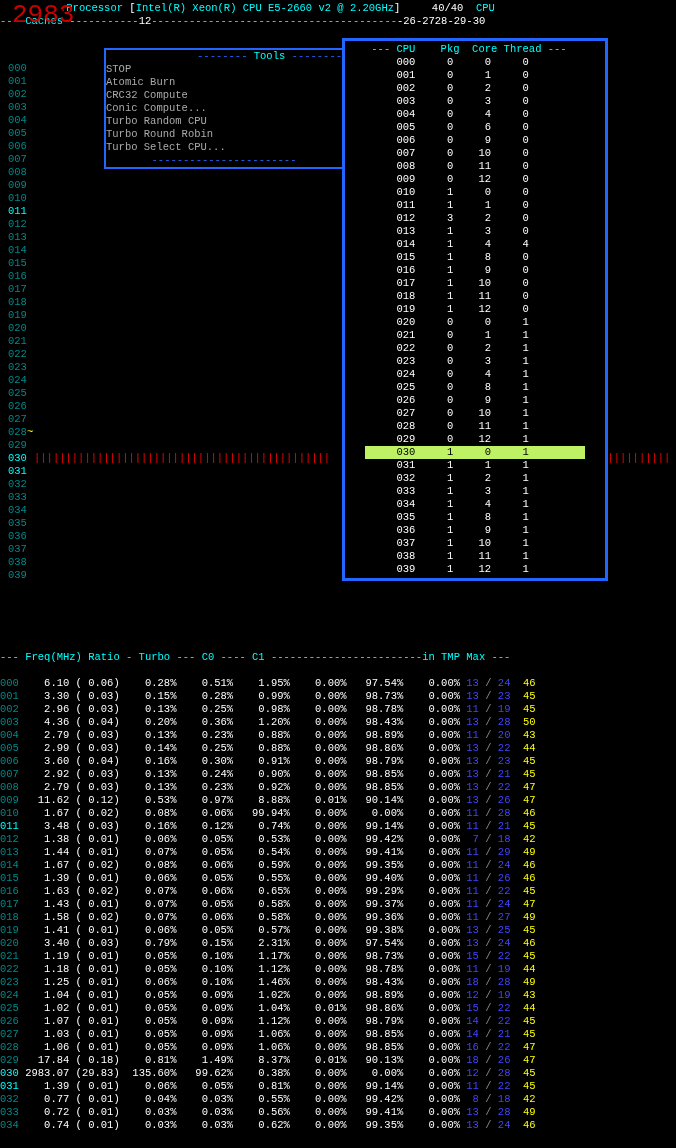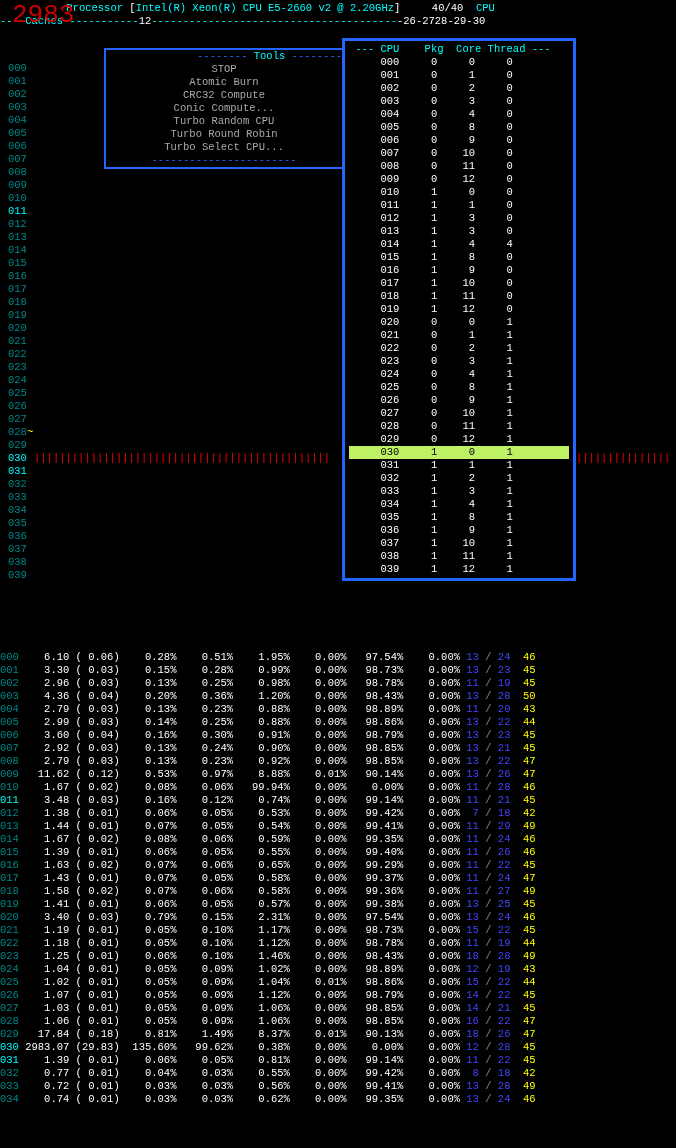--- a/index.html
+++ b/index.html
@@ -8,23 +8,23 @@
   .yellow{color:#ff0}
   .red{color:#f00}
   .blue{color:#44f}
   .dim{color:#888}
   .redbig{color:#c00;font-family:monospace;font-size:26px;line-height:11px;letter-spacing:0}
   .seg7{position:absolute;top:2px;left:4px;width:86px;height:30px;font-family:monospace}
   .hrow{white-space:pre}
   .panel{position:relative}
   .toolsbox{position:absolute;top:48px;left:104px;width:236px;border:2px solid #26f;background:#000;z-index:5}
   .toolsbox .title{color:#0ff;text-align:right}
-  .toolsbox .item{color:#aaa;text-align:center;cursor:pointer}
+  .toolsbox .item{color:#aaa;text-align:left;cursor:pointer}
   .toolsbox .dash{color:#26f}
-  .cputbl{position:absolute;top:38px;left:342px;width:220px;border:3px solid #26f;background:#000;z-index:4;padding:2px 4px}
+  .cputbl{position:absolute;top:38px;left:342px;width:220px;border:3px solid #26f;background:#000;z-index:4;padding:2px 20px}
   .cputbl .hdr{color:#0ff;white-space:pre}
   .cputbl .row{color:#fff;white-space:pre}
   .cputbl .hl{background:#bef264;color:#000}
   .idxcol{position:absolute;top:62px;left:8px}
   .idx{color:#088}
   .idx.hi{color:#0ff}
   .redband{position:absolute;top:452px;left:34px;right:4px;color:#f00;white-space:pre;z-index:2;letter-spacing:0}
   .freqtbl{margin-top:610px;white-space:pre}
   .freqtbl .fr{white-space:pre}
   .dashhdr{color:#0ff;white-space:pre}
@@ -60,28 +60,28 @@
 </div>
 
 <div class="cputbl">
   <div class="hdr"> --- CPU    Pkg  Core Thread ---</div>
   <div id="cpu-rows">
         <div class="row">     000     0     0     0</div>
         <div class="row">     001     0     1     0</div>
         <div class="row">     002     0     2     0</div>
         <div class="row">     003     0     3     0</div>
         <div class="row">     004     0     4     0</div>
-        <div class="row">     005     0     8     0</div>
+        <div class="row">     005     0     6     0</div>
         <div class="row">     006     0     9     0</div>
         <div class="row">     007     0    10     0</div>
         <div class="row">     008     0    11     0</div>
         <div class="row">     009     0    12     0</div>
         <div class="row">     010     1     0     0</div>
         <div class="row">     011     1     1     0</div>
-        <div class="row">     012     1     3     0</div>
+        <div class="row">     012     3     2     0</div>
         <div class="row">     013     1     3     0</div>
         <div class="row">     014     1     4     4</div>
         <div class="row">     015     1     8     0</div>
         <div class="row">     016     1     9     0</div>
         <div class="row">     017     1    10     0</div>
         <div class="row">     018     1    11     0</div>
         <div class="row">     019     1    12     0</div>
         <div class="row">     020     0     0     1</div>
         <div class="row">     021     0     1     1</div>
         <div class="row">     022     0     2     1</div>
@@ -146,15 +146,16 @@
       <div class="idx">037</div>
       <div class="idx">038</div>
       <div class="idx">039</div>
     </div>
 
 <div class="redband">|||||||||||||||||||||||||||||||||||||||||||||||                                     |||||||||||||||||</div>
 
 </div>
 
 <div class="freqtbl">
+<div class="dashhdr">--- Freq(MHz) Ratio - Turbo --- C0 ---- C1 ------------------------in TMP Max ---</div>
 <div id="freq-rows"><div class="fr"><span class="idx">000</span><span class="white">    6.10 ( 0.06)    0.28%    0.51%    1.95%</span><span class="white">    0.00%   97.54%    0.00%</span> <span class="blue">13</span><span class="dim"> / </span><span class="blue">24</span>  <span class="yellow">46</span></div><div class="fr"><span class="idx">001</span><span class="white">    3.30 ( 0.03)    0.15%    0.28%    0.99%</span><span class="white">    0.00%   98.73%    0.00%</span> <span class="blue">13</span><span class="dim"> / </span><span class="blue">23</span>  <span class="yellow">45</span></div><div class="fr"><span class="idx">002</span><span class="white">    2.96 ( 0.03)    0.13%    0.25%    0.98%</span><span class="white">    0.00%   98.78%    0.00%</span> <span class="blue">11</span><span class="dim"> / </span><span class="blue">19</span>  <span class="yellow">45</span></div><div class="fr"><span class="idx">003</span><span class="white">    4.36 ( 0.04)    0.20%    0.36%    1.20%</span><span class="white">    0.00%   98.43%    0.00%</span> <span class="blue">13</span><span class="dim"> / </span><span class="blue">28</span>  <span class="yellow">50</span></div><div class="fr"><span class="idx">004</span><span class="white">    2.79 ( 0.03)    0.13%    0.23%    0.88%</span><span class="white">    0.00%   98.89%    0.00%</span> <span class="blue">11</span><span class="dim"> / </span><span class="blue">20</span>  <span class="yellow">43</span></div><div class="fr"><span class="idx">005</span><span class="white">    2.99 ( 0.03)    0.14%    0.25%    0.88%</span><span class="white">    0.00%   98.86%    0.00%</span> <span class="blue">13</span><span class="dim"> / </span><span class="blue">22</span>  <span class="yellow">44</span></div><div class="fr"><span class="idx">006</span><span class="white">    3.60 ( 0.04)    0.16%    0.30%    0.91%</span><span class="white">    0.00%   98.79%    0.00%</span> <span class="blue">13</span><span class="dim"> / </span><span class="blue">23</span>  <span class="yellow">45</span></div><div class="fr"><span class="idx">007</span><span class="white">    2.92 ( 0.03)    0.13%    0.24%    0.90%</span><span class="white">    0.00%   98.85%    0.00%</span> <span class="blue">13</span><span class="dim"> / </span><span class="blue">21</span>  <span class="yellow">45</span></div><div class="fr"><span class="idx">008</span><span class="white">    2.79 ( 0.03)    0.13%    0.23%    0.92%</span><span class="white">    0.00%   98.85%    0.00%</span> <span class="blue">13</span><span class="dim"> / </span><span class="blue">22</span>  <span class="yellow">47</span></div><div class="fr"><span class="idx">009</span><span class="white">   11.62 ( 0.12)    0.53%    0.97%    8.88%</span><span class="white">    0.01%   90.14%    0.00%</span> <span class="blue">13</span><span class="dim"> / </span><span class="blue">26</span>  <span class="yellow">47</span></div><div class="fr"><span class="idx">010</span><span class="white">    1.67 ( 0.02)    0.08%    0.06%   99.94%</span><span class="white">    0.00%    0.00%    0.00%</span> <span class="blue">11</span><span class="dim"> / </span><span class="blue">28</span>  <span class="yellow">46</span></div><div class="fr"><span class="cyan">011</span><span class="white">    3.48 ( 0.03)    0.16%    0.12%    0.74%</span><span class="white">    0.00%   99.14%    0.00%</span> <span class="blue">11</span><span class="dim"> / </span><span class="blue">21</span>  <span class="yellow">45</span></div><div class="fr"><span class="idx">012</span><span class="white">    1.38 ( 0.01)    0.06%    0.05%    0.53%</span><span class="white">    0.00%   99.42%    0.00%</span> <span class="blue"> 7</span><span class="dim"> / </span><span class="blue">18</span>  <span class="yellow">42</span></div><div class="fr"><span class="idx">013</span><span class="white">    1.44 ( 0.01)    0.07%    0.05%    0.54%</span><span class="white">    0.00%   99.41%    0.00%</span> <span class="blue">11</span><span class="dim"> / </span><span class="blue">29</span>  <span class="yellow">49</span></div><div class="fr"><span class="idx">014</span><span class="white">    1.67 ( 0.02)    0.08%    0.06%    0.59%</span><span class="white">    0.00%   99.35%    0.00%</span> <span class="blue">11</span><span class="dim"> / </span><span class="blue">24</span>  <span class="yellow">46</span></div><div class="fr"><span class="idx">015</span><span class="white">    1.39 ( 0.01)    0.06%    0.05%    0.55%</span><span class="white">    0.00%   99.40%    0.00%</span> <span class="blue">11</span><span class="dim"> / </span><span class="blue">26</span>  <span class="yellow">46</span></div><div class="fr"><span class="idx">016</span><span class="white">    1.63 ( 0.02)    0.07%    0.06%    0.65%</span><span class="white">    0.00%   99.29%    0.00%</span> <span class="blue">11</span><span class="dim"> / </span><span class="blue">22</span>  <span class="yellow">45</span></div><div class="fr"><span class="idx">017</span><span class="white">    1.43 ( 0.01)    0.07%    0.05%    0.58%</span><span class="white">    0.00%   99.37%    0.00%</span> <span class="blue">11</span><span class="dim"> / </span><span class="blue">24</span>  <span class="yellow">47</span></div><div class="fr"><span class="idx">018</span><span class="white">    1.58 ( 0.02)    0.07%    0.06%    0.58%</span><span class="white">    0.00%   99.36%    0.00%</span> <span class="blue">11</span><span class="dim"> / </span><span class="blue">27</span>  <span class="yellow">49</span></div><div class="fr"><span class="idx">019</span><span class="white">    1.41 ( 0.01)    0.06%    0.05%    0.57%</span><span class="white">    0.00%   99.38%    0.00%</span> <span class="blue">13</span><span class="dim"> / </span><span class="blue">25</span>  <span class="yellow">45</span></div><div class="fr"><span class="idx">020</span><span class="white">    3.40 ( 0.03)    0.79%    0.15%    2.31%</span><span class="white">    0.00%   97.54%    0.00%</span> <span class="blue">13</span><span class="dim"> / </span><span class="blue">24</span>  <span class="yellow">46</span></div><div class="fr"><span class="idx">021</span><span class="white">    1.19 ( 0.01)    0.05%    0.10%    1.17%</span><span class="white">    0.00%   98.73%    0.00%</span> <span class="blue">15</span><span class="dim"> / </span><span class="blue">22</span>  <span class="yellow">45</span></div><div class="fr"><span class="idx">022</span><span class="white">    1.18 ( 0.01)    0.05%    0.10%    1.12%</span><span class="white">    0.00%   98.78%    0.00%</span> <span class="blue">11</span><span class="dim"> / </span><span class="blue">19</span>  <span class="yellow">44</span></div><div class="fr"><span class="idx">023</span><span class="white">    1.25 ( 0.01)    0.06%    0.10%    1.46%</span><span class="white">    0.00%   98.43%    0.00%</span> <span class="blue">18</span><span class="dim"> / </span><span class="blue">28</span>  <span class="yellow">49</span></div><div class="fr"><span class="idx">024</span><span class="white">    1.04 ( 0.01)    0.05%    0.09%    1.02%</span><span class="white">    0.00%   98.89%    0.00%</span> <span class="blue">12</span><span class="dim"> / </span><span class="blue">19</span>  <span class="yellow">43</span></div><div class="fr"><span class="idx">025</span><span class="white">    1.02 ( 0.01)    0.05%    0.09%    1.04%</span><span class="white">    0.01%   98.86%    0.00%</span> <span class="blue">15</span><span class="dim"> / </span><span class="blue">22</span>  <span class="yellow">44</span></div><div class="fr"><span class="idx">026</span><span class="white">    1.07 ( 0.01)    0.05%    0.09%    1.12%</span><span class="white">    0.00%   98.79%    0.00%</span> <span class="blue">14</span><span class="dim"> / </span><span class="blue">22</span>  <span class="yellow">45</span></div><div class="fr"><span class="idx">027</span><span class="white">    1.03 ( 0.01)    0.05%    0.09%    1.06%</span><span class="white">    0.00%   98.85%    0.00%</span> <span class="blue">14</span><span class="dim"> / </span><span class="blue">21</span>  <span class="yellow">45</span></div><div class="fr"><span class="idx">028</span><span class="white">    1.06 ( 0.01)    0.05%    0.09%    1.06%</span><span class="white">    0.00%   98.85%    0.00%</span> <span class="blue">16</span><span class="dim"> / </span><span class="blue">22</span>  <span class="yellow">47</span></div><div class="fr"><span class="idx">029</span><span class="white">   17.84 ( 0.18)    0.81%    1.49%    8.37%</span><span class="white">    0.01%   90.13%    0.00%</span> <span class="blue">18</span><span class="dim"> / </span><span class="blue">26</span>  <span class="yellow">47</span></div><div class="fr"><span class="cyan">030</span><span class="white"> 2983.07 (29.83)  135.60%   99.62%    0.38%</span><span class="white">    0.00%    0.00%    0.00%</span> <span class="blue">12</span><span class="dim"> / </span><span class="blue">28</span>  <span class="yellow">45</span></div><div class="fr"><span class="cyan">031</span><span class="white">    1.39 ( 0.01)    0.06%    0.05%    0.81%</span><span class="white">    0.00%   99.14%    0.00%</span> <span class="blue">11</span><span class="dim"> / </span><span class="blue">22</span>  <span class="yellow">45</span></div><div class="fr"><span class="idx">032</span><span class="white">    0.77 ( 0.01)    0.04%    0.03%    0.55%</span><span class="white">    0.00%   99.42%    0.00%</span> <span class="blue"> 8</span><span class="dim"> / </span><span class="blue">18</span>  <span class="yellow">42</span></div><div class="fr"><span class="idx">033</span><span class="white">    0.72 ( 0.01)    0.03%    0.03%    0.56%</span><span class="white">    0.00%   99.41%    0.00%</span> <span class="blue">13</span><span class="dim"> / </span><span class="blue">28</span>  <span class="yellow">49</span></div><div class="fr"><span class="idx">034</span><span class="white">    0.74 ( 0.01)    0.03%    0.03%    0.62%</span><span class="white">    0.00%   99.35%    0.00%</span> <span class="blue">13</span><span class="dim"> / </span><span class="blue">24</span>  <span class="yellow">46</span></div></div>
 
 </div>
 
 </body></html>

